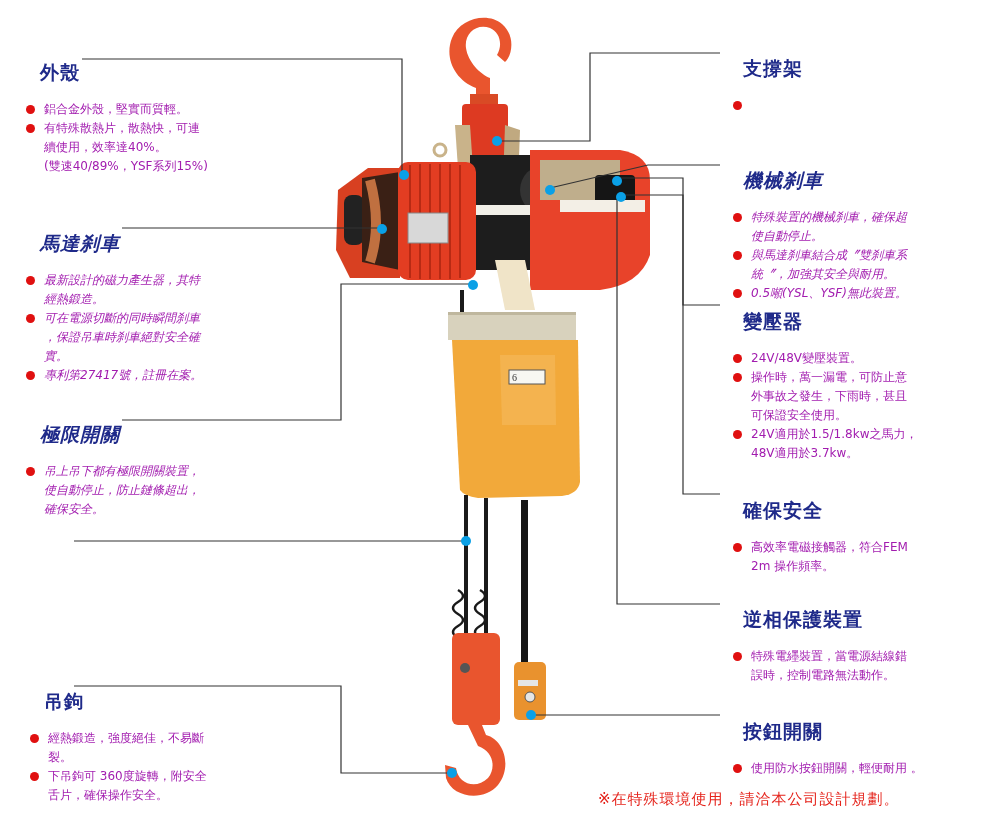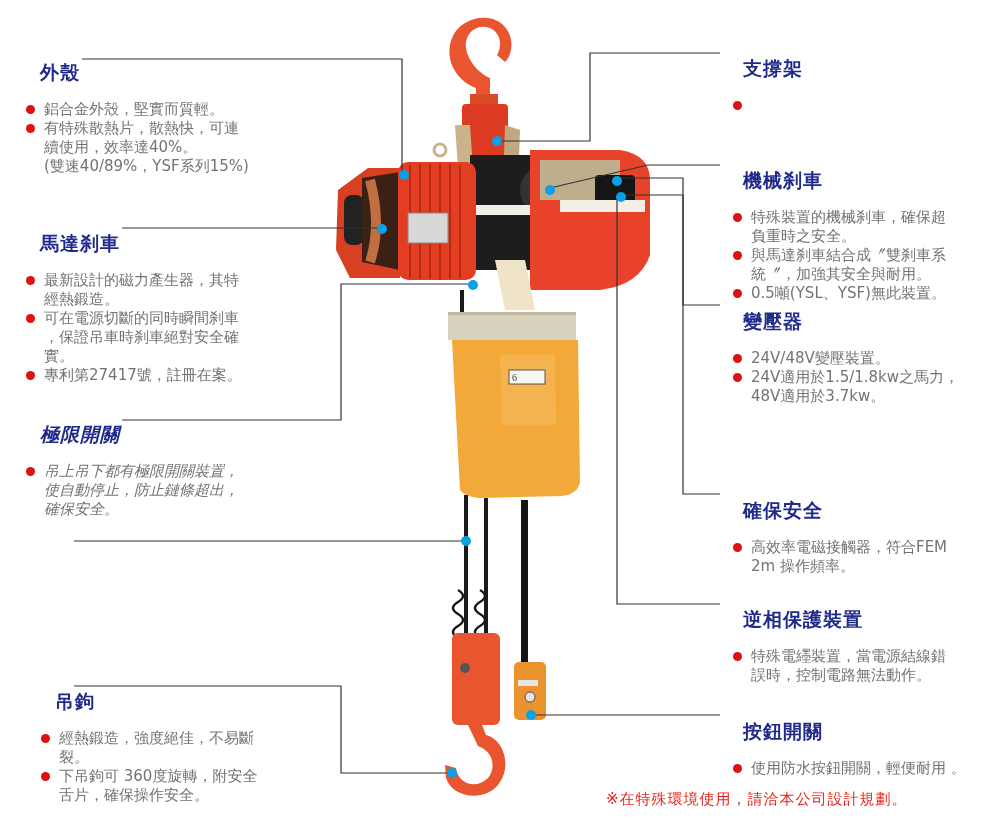--- a/index.html
+++ b/index.html
@@ -2,26 +2,26 @@
 <html><head>
 <meta charset="utf-8">
 <style>
   html,body{margin:0;padding:0;background:#fff;}
   body{width:1000px;height:819px;position:relative;overflow:hidden;font-family:"DejaVu Sans","Liberation Sans",sans-serif;color:#333;}
   .canvas{position:absolute;left:0;top:0;width:1000px;height:819px;}
   svg.art{position:absolute;left:0;top:0;}
   .sec{position:absolute;}
   .sec h2{margin:16px;font-size:19px;font-weight:bold;color:#1f2a8a;line-height:24px;letter-spacing:1px;}
   .sec ul{list-style:none;margin:2px 0 0 0;padding:0;}
-  .sec li{position:relative;padding-left:20px;font-size:15px;line-height:19px;color:#737373;}
+  .sec li{position:relative;padding-left:20px;font-size:12px;line-height:19px;color:#a21caf;}
   .sec li .dot{position:absolute;left:2px;top:5px;width:9px;height:9px;border-radius:50%;background:#e01010;}
   .sec li .txt{white-space:pre-line;}
   .sec.right li{padding-left:24px;}
   .sec.right li .dot{left:6px;}
-  .note{position:absolute;left:598px;top:790px;font-size:15px;color:#e5241c;letter-spacing:1px;margin-left:8px;}
+  .note{position:absolute;left:598px;top:790px;font-size:15px;color:#e5241c;letter-spacing:1px;}
 </style>
 </head>
 <body>
 
 <div class="canvas">
 
   <svg class="art" width="1000" height="819" viewBox="0 0 1000 819">
 
     <g>
 
@@ -131,21 +131,21 @@
   <div class="sec" style="left:24px;top:44px;width:270px;">
     <h2>外殼</h2>
     <ul>
       <li><span class="dot"></span><span class="txt">鋁合金外殼，堅實而質輕。</span></li>
       <li><span class="dot"></span><span class="txt">有特殊散熱片，散熱快，可連
 續使用，效率達40%。
 (雙速40/89%，YSF系列15%)</span></li>
     </ul>
   </div>
 
-  <div class="sec" style="left:24px;top:215px;width:270px;">
+  <div class="sec" style="left:24px;top:215px;width:270px;font-style:italic;">
     <h2>馬達刹車</h2>
     <ul>
       <li><span class="dot"></span><span class="txt">最新設計的磁力產生器，其特
 經熱鍛造。</span></li>
       <li><span class="dot"></span><span class="txt">可在電源切斷的同時瞬間刹車
 ，保證吊車時刹車絕對安全確
 實。</span></li>
       <li><span class="dot"></span><span class="txt">專利第27417號，註冊在案。</span></li>
     </ul>
   </div>
@@ -153,52 +153,55 @@
   <div class="sec" style="left:24px;top:406px;width:270px;font-style:italic;">
     <h2>極限開關</h2>
     <ul>
       <li><span class="dot"></span><span class="txt">吊上吊下都有極限開關裝置，
 使自動停止，防止鏈條超出，
 確保安全。</span></li>
     </ul>
   </div>
 
 
-  <div class="sec" style="left:39px;top:673px;width:270px;">
+  <div class="sec" style="left:28px;top:673px;width:270px;">
     <h2>吊鉤</h2>
     <ul>
       <li><span class="dot"></span><span class="txt">經熱鍛造，強度絕佳，不易斷
 裂。</span></li>
       <li><span class="dot"></span><span class="txt">下吊鉤可 360度旋轉，附安全
 舌片，確保操作安全。</span></li>
     </ul>
   </div>
 
   <div class="sec right" style="left:727px;top:40px;width:268px;">
     <h2>支撐架</h2>
     <ul>
       <li><span class="dot"></span></li>
     </ul>
   </div>
 
-  <div class="sec right" style="left:727px;top:152px;width:268px;">
+  <div class="sec right" style="left:727px;top:152px;width:268px;font-style:italic;">
     <h2>機械刹車</h2>
     <ul>
       <li><span class="dot"></span><span class="txt">特殊裝置的機械刹車，確保超
-負重時之安全。</span></li>
+使自動停止。</span></li>
       <li><span class="dot"></span><span class="txt">與馬達刹車結合成〞雙刹車系
 統〞，加強其安全與耐用。</span></li>
       <li><span class="dot"></span><span class="txt">0.5噸(YSL、YSF)無此裝置。</span></li>
     </ul>
   </div>
 
   <div class="sec right" style="left:727px;top:293px;width:268px;">
     <h2>變壓器</h2>
     <ul>
       <li><span class="dot"></span><span class="txt">24V/48V變壓裝置。</span></li>
+      <li><span class="dot"></span><span class="txt">操作時，萬一漏電，可防止意
+外事故之發生，下雨時，甚且
+可保證安全使用。</span></li>
       <li><span class="dot"></span><span class="txt">24V適用於1.5/1.8kw之馬力，
 48V適用於3.7kw。</span></li>
     </ul>
   </div>
 
   <div class="sec right" style="left:727px;top:482px;width:268px;">
     <h2>確保安全</h2>
     <ul>
       <li><span class="dot"></span><span class="txt">高效率電磁接觸器，符合FEM
 2m 操作頻率。</span></li>

